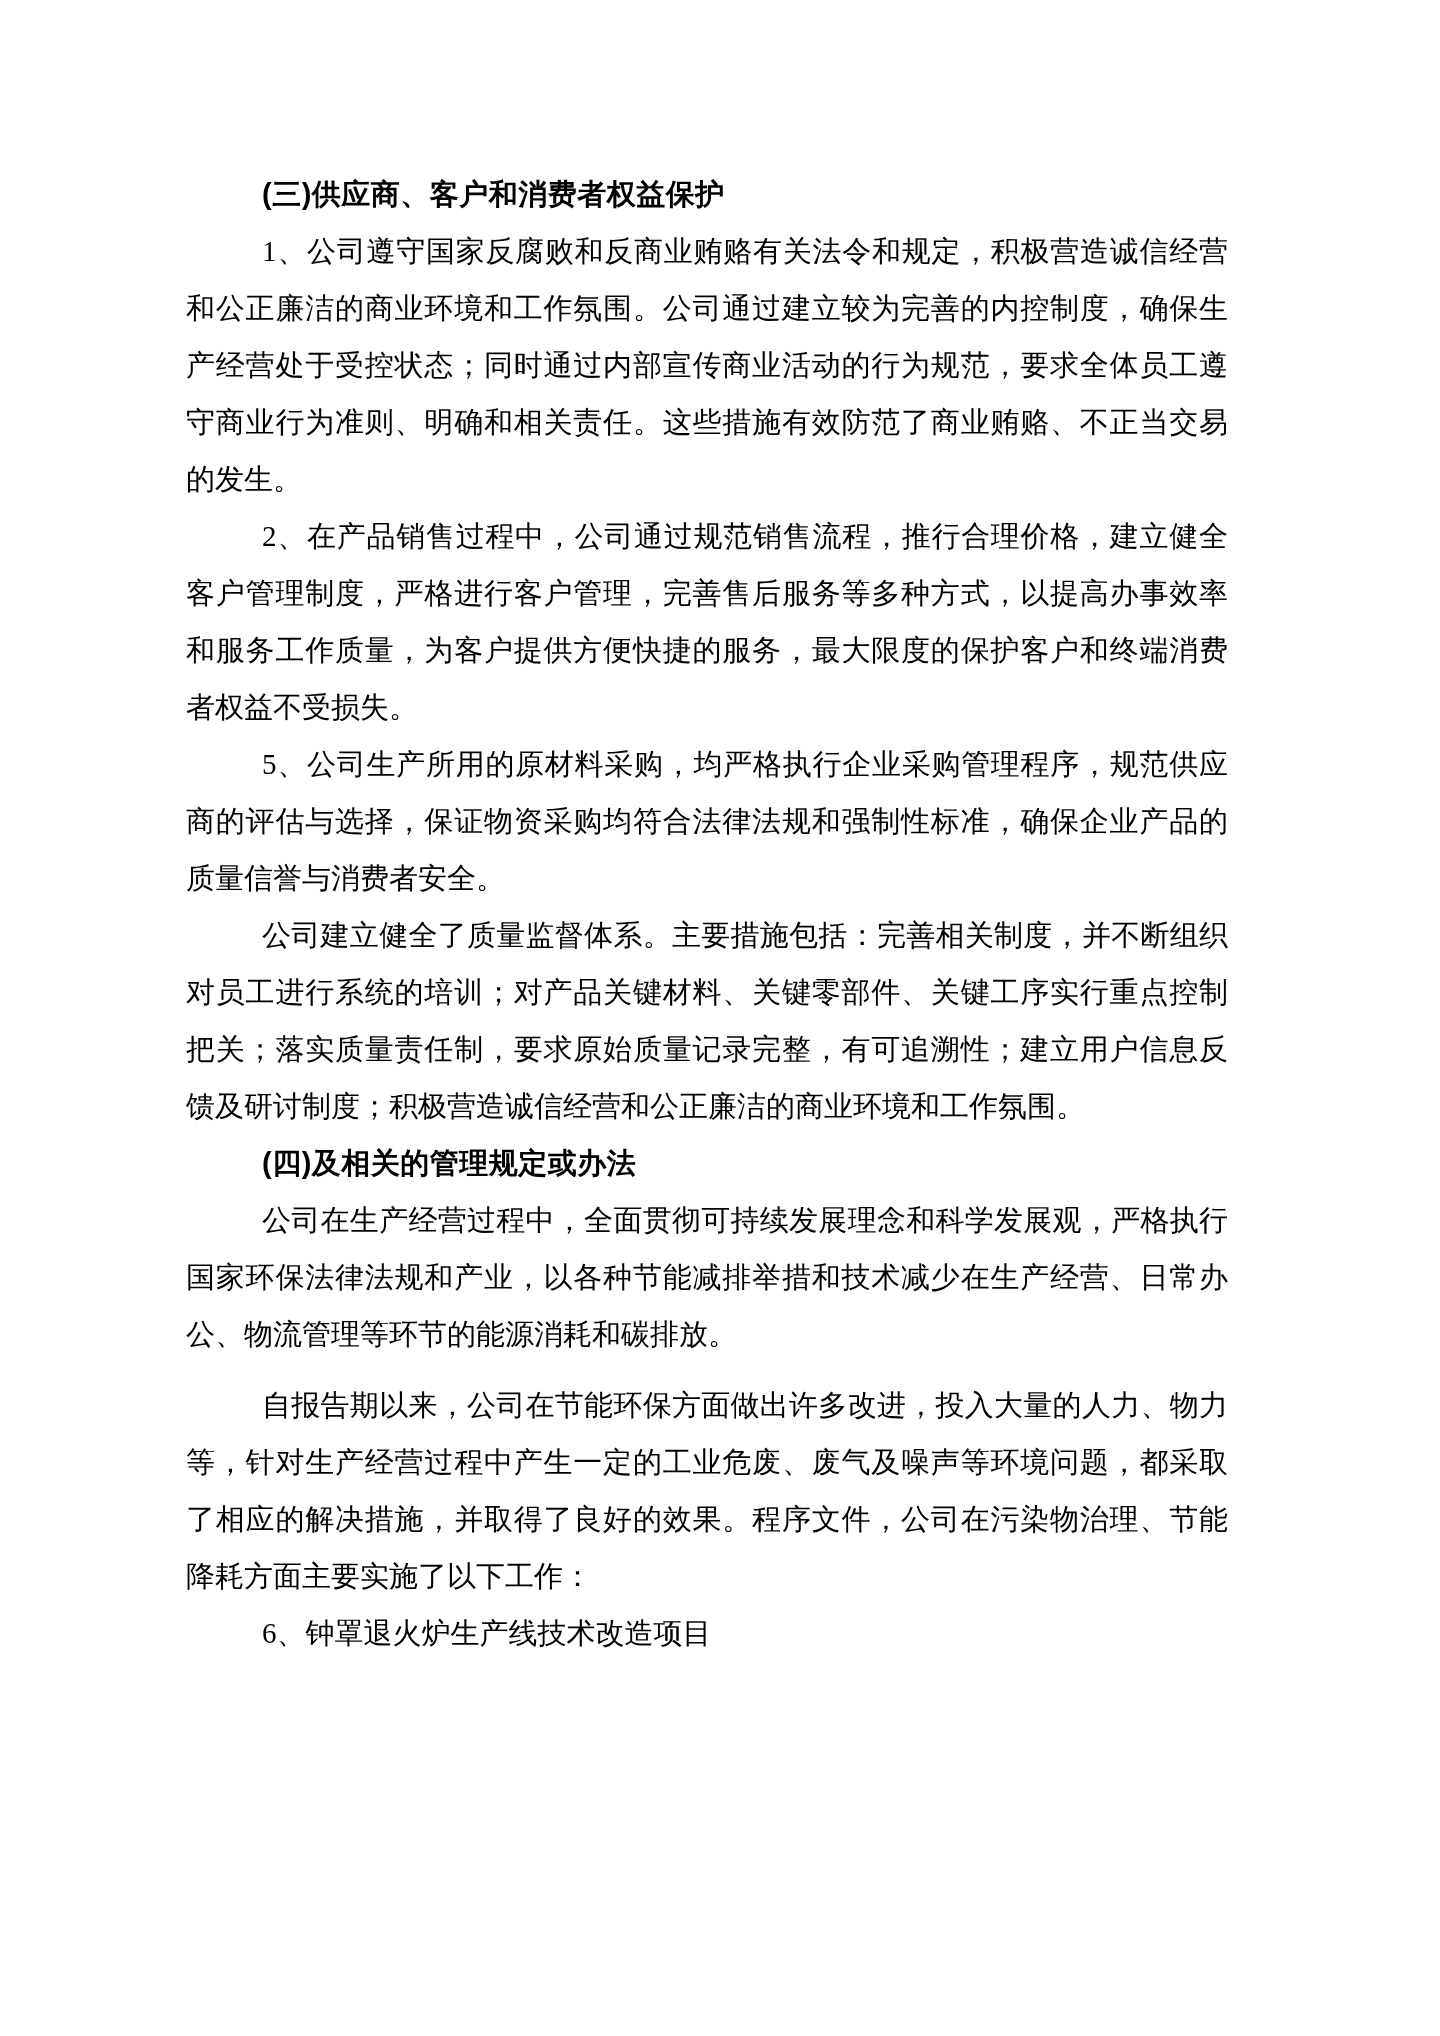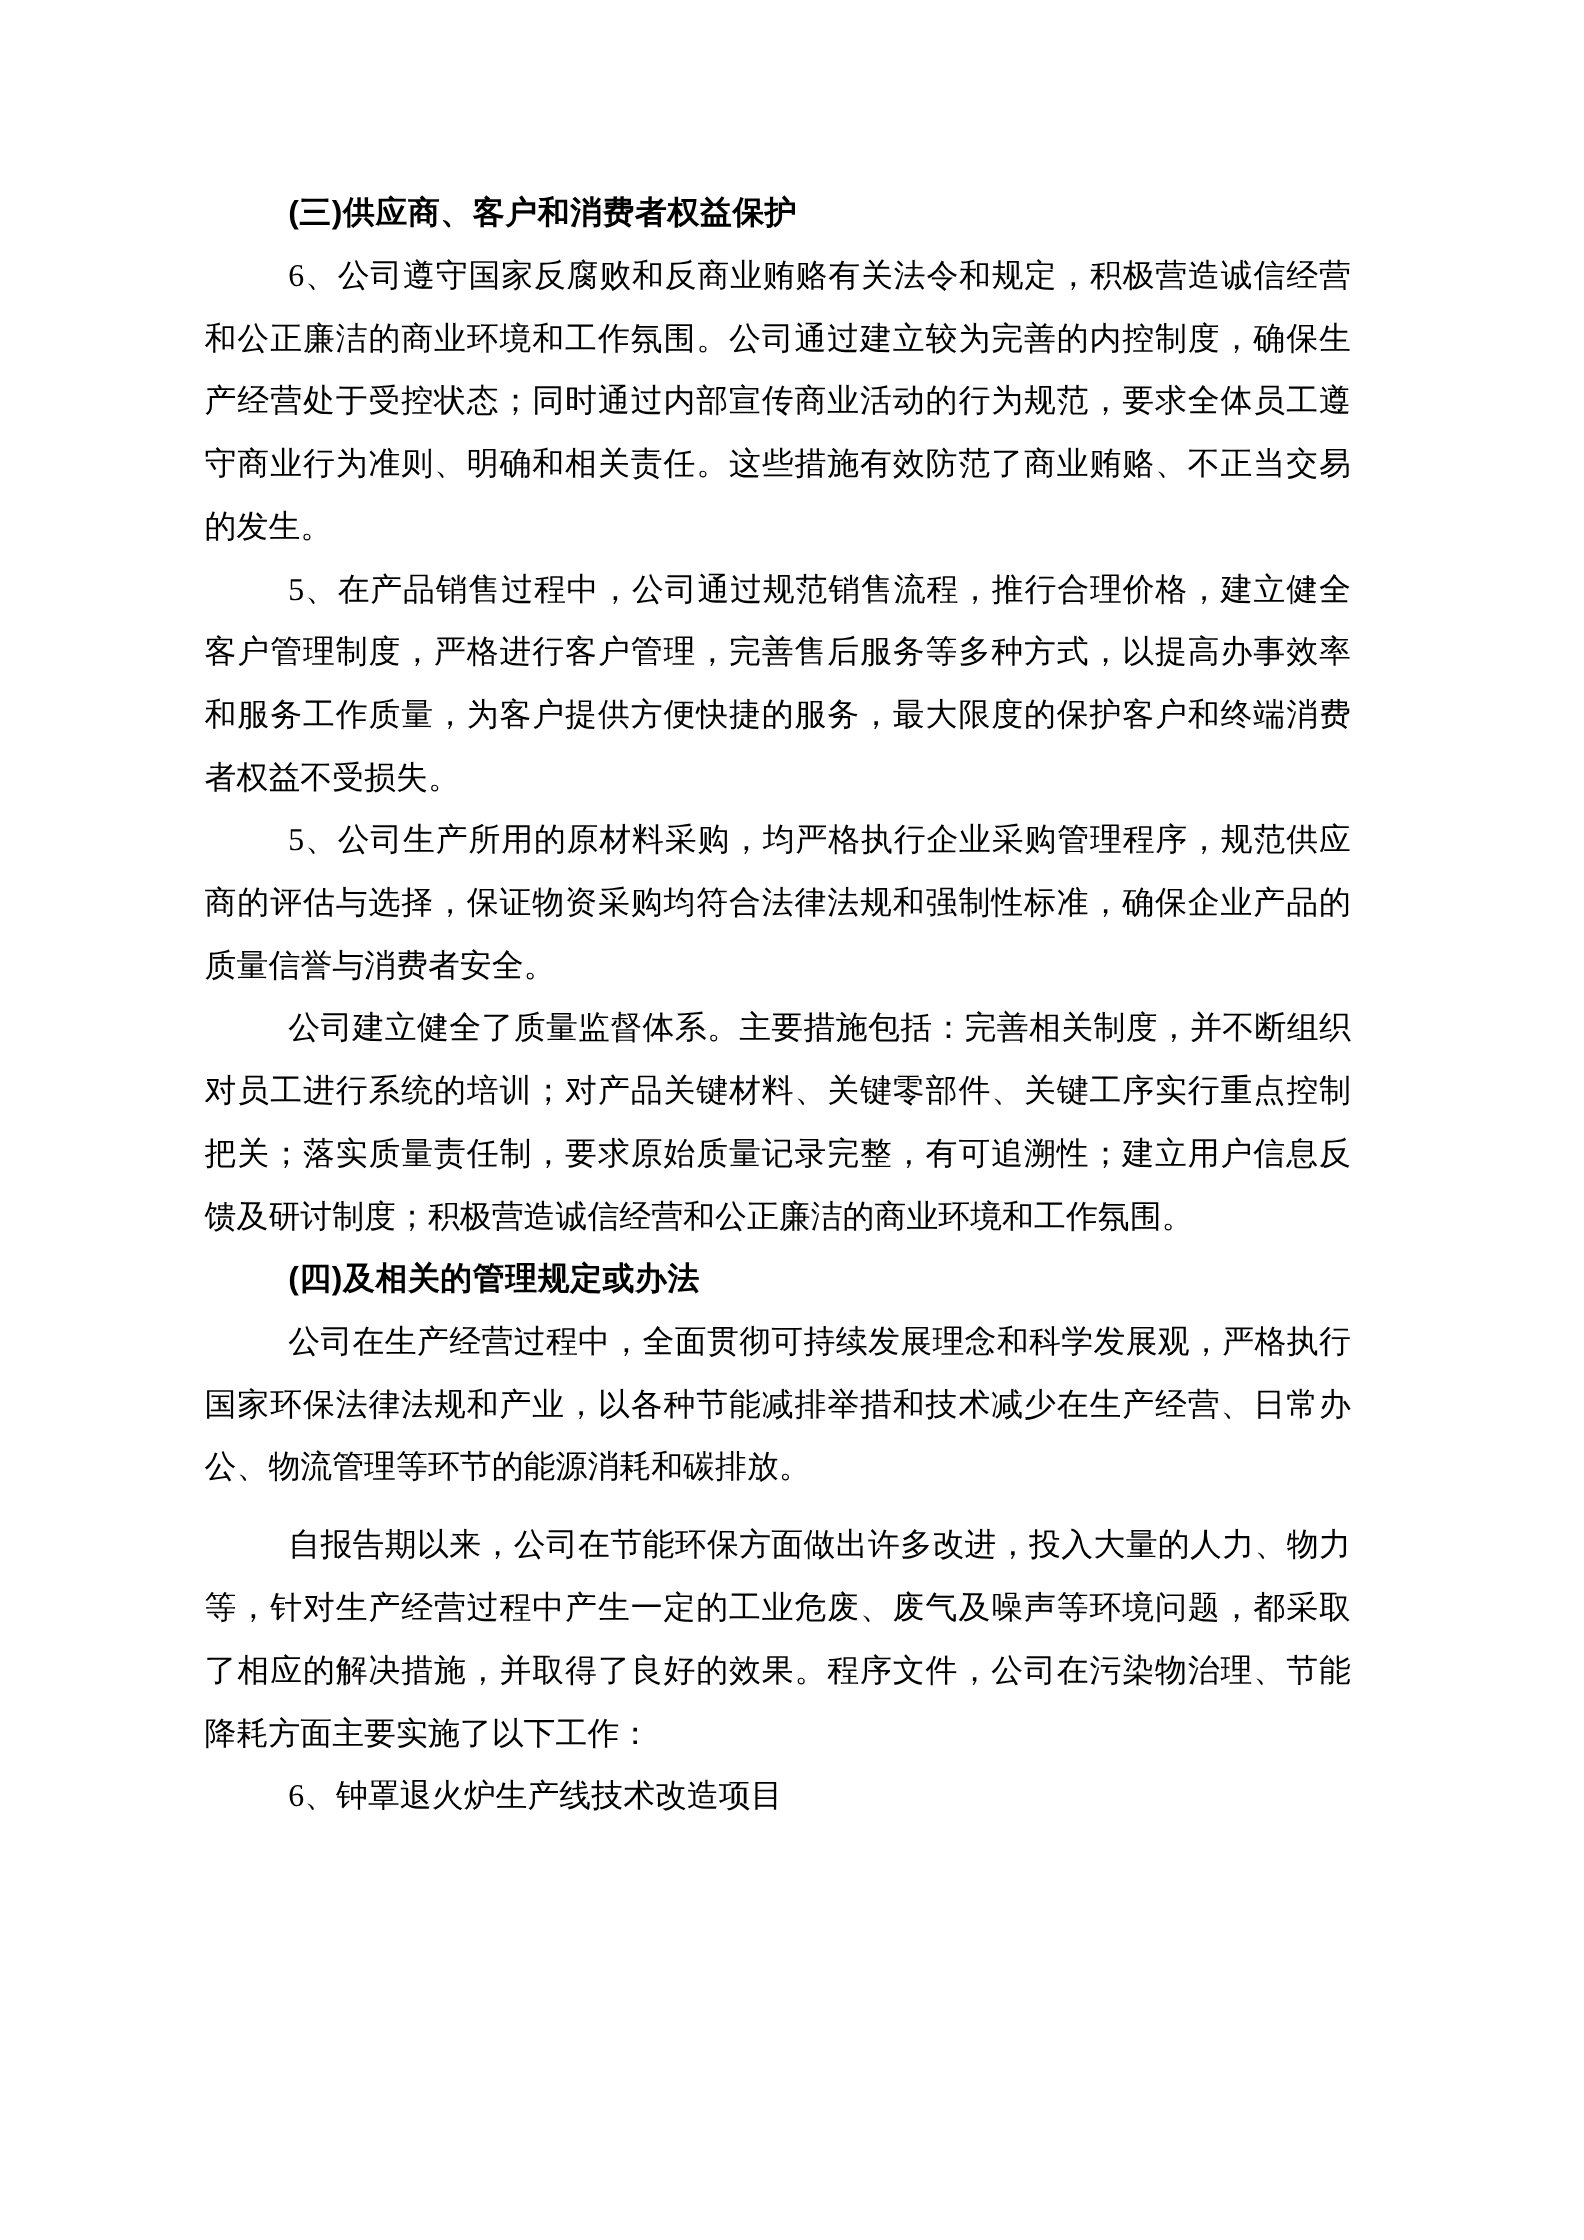--- a/index.html
+++ b/index.html
@@ -45,23 +45,23 @@
   }
 </style>
 </head>
 <body>
 
 <div class="page">
   <div class="content">
 
     <h3 class="heading">(三)供应商、客户和消费者权益保护</h3>
 
-    <p class="para">6、公司遵守国家反腐败和反商业贿赂有关法令和规定，积极营造诚信经营和公正廉洁的商业环境和工作氛围。公司通过建立较为完善的内控制度，确保生产经营处于受控状态；同时通过内部宣传商业活动的行为规范，要求全体员工遵守商业行为准则、明确和相关责任。这些措施有效防范了商业贿赂、不正当交易的发生。</p>
+    <p class="para">1、公司遵守国家反腐败和反商业贿赂有关法令和规定，积极营造诚信经营和公正廉洁的商业环境和工作氛围。公司通过建立较为完善的内控制度，确保生产经营处于受控状态；同时通过内部宣传商业活动的行为规范，要求全体员工遵守商业行为准则、明确和相关责任。这些措施有效防范了商业贿赂、不正当交易的发生。</p>
 
-    <p class="para">5、在产品销售过程中，公司通过规范销售流程，推行合理价格，建立健全客户管理制度，严格进行客户管理，完善售后服务等多种方式，以提高办事效率和服务工作质量，为客户提供方便快捷的服务，最大限度的保护客户和终端消费者权益不受损失。</p>
+    <p class="para">2、在产品销售过程中，公司通过规范销售流程，推行合理价格，建立健全客户管理制度，严格进行客户管理，完善售后服务等多种方式，以提高办事效率和服务工作质量，为客户提供方便快捷的服务，最大限度的保护客户和终端消费者权益不受损失。</p>
 
     <p class="para">5、公司生产所用的原材料采购，均严格执行企业采购管理程序，规范供应商的评估与选择，保证物资采购均符合法律法规和强制性标准，确保企业产品的质量信誉与消费者安全。</p>
 
 
     <p class="para">公司建立健全了质量监督体系。主要措施包括：完善相关制度，并不断组织对员工进行系统的培训；对产品关键材料、关键零部件、关键工序实行重点控制把关；落实质量责任制，要求原始质量记录完整，有可追溯性；建立用户信息反馈及研讨制度；积极营造诚信经营和公正廉洁的商业环境和工作氛围。</p>
 
     <h3 class="heading">(四)及相关的管理规定或办法</h3>
 
     <p class="para">公司在生产经营过程中，全面贯彻可持续发展理念和科学发展观，严格执行国家环保法律法规和产业，以各种节能减排举措和技术减少在生产经营、日常办公、物流管理等环节的能源消耗和碳排放。</p>
 

